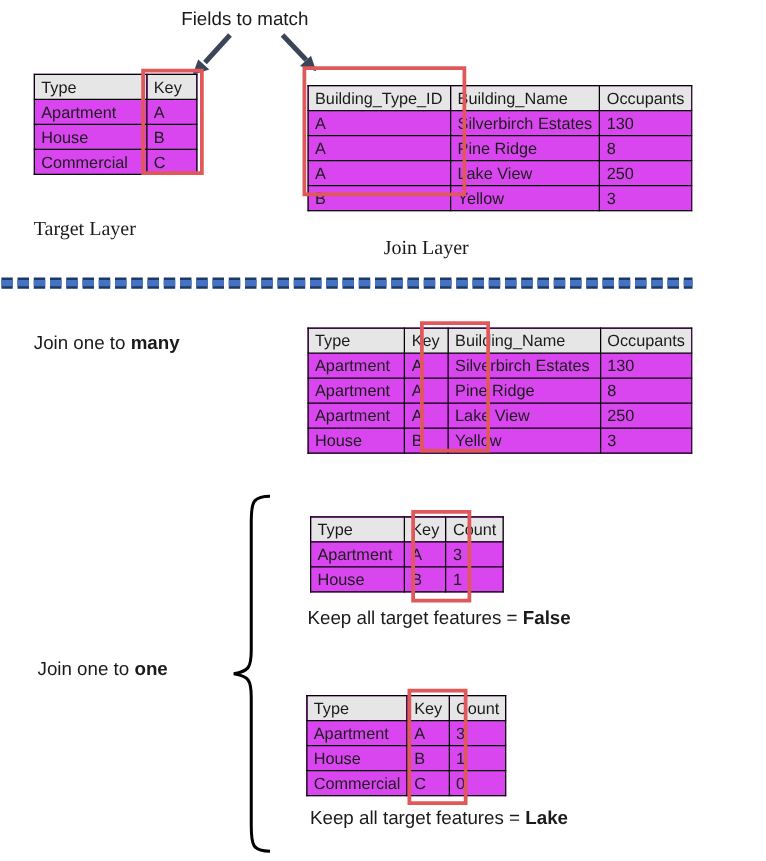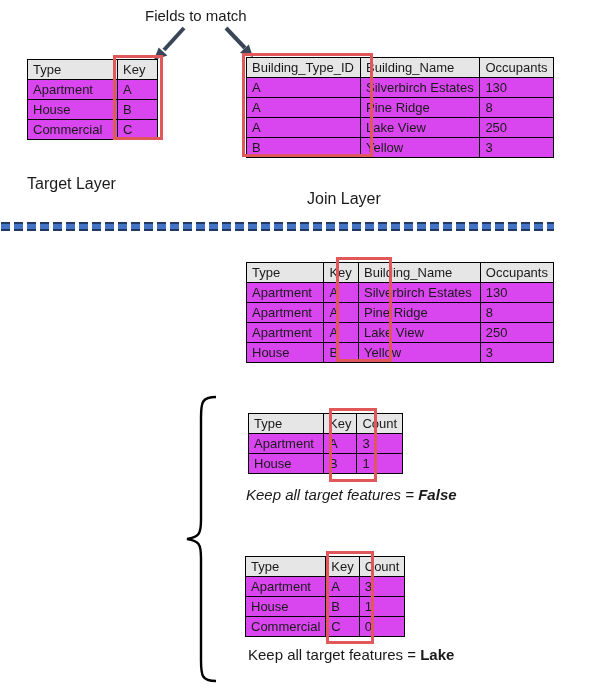--- a/index.html
+++ b/index.html
@@ -4,21 +4,21 @@
 <style>
   html,body { margin:0; padding:0; background:#fff; }
   #canvas {
     position:relative; width:554px; height:689px; background:#ffffff;
     font-family:"Liberation Sans", sans-serif; color:#1a1a1a; overflow:hidden;
   }
   .abs { position:absolute; }
 
   
   .lbl { font-size:15px; white-space:nowrap; }
-  .lbl-lg { font-size:16px; white-space:nowrap; }
+  .lbl-lg { font-size:16px; white-space:nowrap;font-family:Liberation Serif, serif; }
   .b { font-weight:bold; }
 
   
   table.dtable {
     border-collapse:collapse; table-layout:fixed; background:#d946ef;
     font-size:13px; line-height:15px;
   }
   table.dtable th, table.dtable td {
     border:1px solid #000; padding:1px 5px; height:17px;
     text-align:left; font-weight:normal; overflow:hidden; white-space:nowrap;
@@ -81,21 +81,21 @@
           <td>B</td>
         </tr>
         <tr>
           <td>Commercial</td>
           <td>C</td>
         </tr>
       </tbody>
     </table>
   <div class="redbox" style="left:113px; top:55px; width:44px; height:79px;"></div>
 
-  <table class="dtable abs" style="left:246px; top:57px;">
+  <table class="dtable abs" style="left:246px; top:68px;">
     <colgroup>
         <col style="width:123px">
         <col style="width:125px">
         <col style="width:77px">
       </colgroup>
   <thead>
         <tr>
           <th>Building_Type_ID</th>
           <th>Building_Name</th>
           <th>Occupants</th>
@@ -124,20 +124,21 @@
         </tr>
       </tbody>
     </table>
   <div class="redbox" style="left:242px; top:53px; width:125px; height:98px;"></div>
 
   <div class="abs lbl-lg" style="left:27px; top:175px;">Target Layer</div>
   <div class="abs lbl-lg" style="left:307px; top:190px;">Join Layer</div>
 
   <div class="divider"></div>
 
+  <div class="abs lbl" style="left:27px; top:266px;"><span>Join one to </span><span class="b">many</span></div>
 
   <table class="dtable abs" style="left:246px; top:262px;">
     <colgroup>
         <col style="width:84px">
         <col style="width:36px">
         <col style="width:125px">
         <col style="width:68px">
       </colgroup>
   <thead>
         <tr>
@@ -173,20 +174,21 @@
           <td>3</td>
         </tr>
       </tbody>
     </table>
   <div class="redbox" style="left:336px; top:257px; width:50px; height:99px;"></div>
 
   <svg class="abs" style="left:180px; top:394px;" width="40" height="290" aria-hidden="true">
     <path d="M 36 3 C 22 3 21 8 21 24 L 21 126 C 21 140 19 143 7 145 C 19 147 21 150 21 164 L 21 266 C 21 282 22 287 36 287" fill="none" stroke="#000000" stroke-width="2.4"></path>
   </svg>
 
+  <div class="abs lbl" style="left:30px; top:527px;"><span>Join one to </span><span class="b">one</span></div>
 
   <table class="dtable abs" style="left:248px; top:413px;">
     <colgroup>
         <col style="width:75px">
         <col style="width:28px">
         <col style="width:44px">
       </colgroup>
   <thead>
         <tr>
           <th>Type</th>
@@ -201,21 +203,21 @@
           <td>3</td>
         </tr>
         <tr>
           <td>House</td>
           <td>B</td>
           <td>1</td>
         </tr>
       </tbody>
     </table>
   <div class="redbox" style="left:329px; top:408px; width:42px; height:68px;"></div>
-  <div class="abs lbl" style="left:246px; top:486px;font-style:italic;"><span>Keep all target features = </span><span class="b">False</span></div>
+  <div class="abs lbl" style="left:246px; top:486px;"><span>Keep all target features = </span><span class="b">False</span></div>
 
   <table class="dtable abs" style="left:245px; top:556px;">
     <colgroup>
         <col style="width:75px">
         <col style="width:28px">
         <col style="width:44px">
       </colgroup>
   <thead>
         <tr>
           <th>Type</th>

